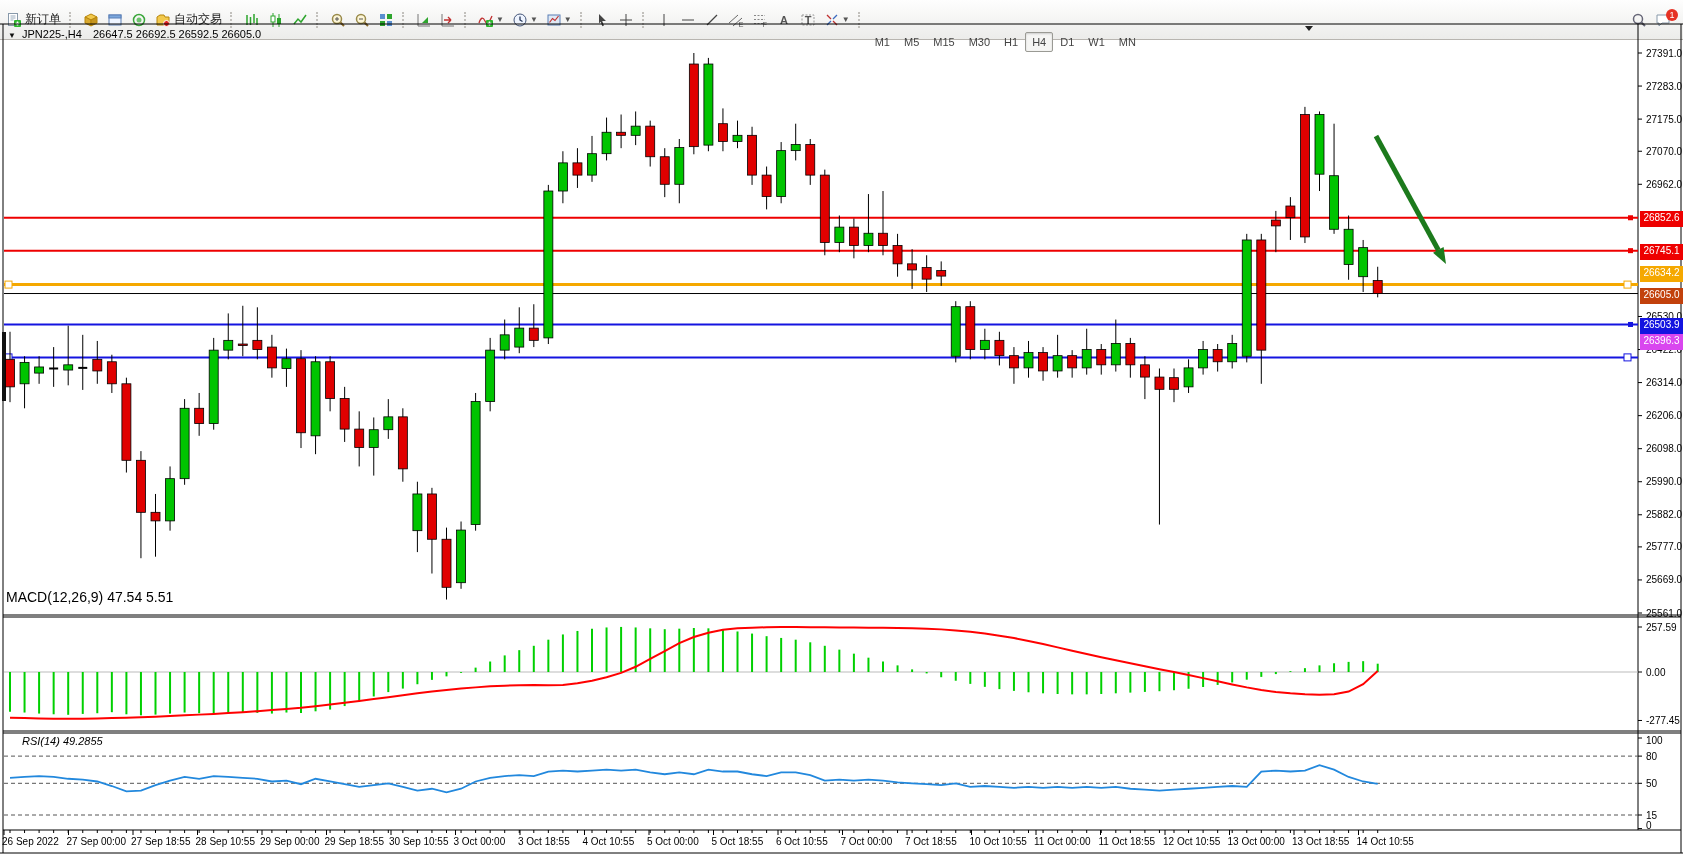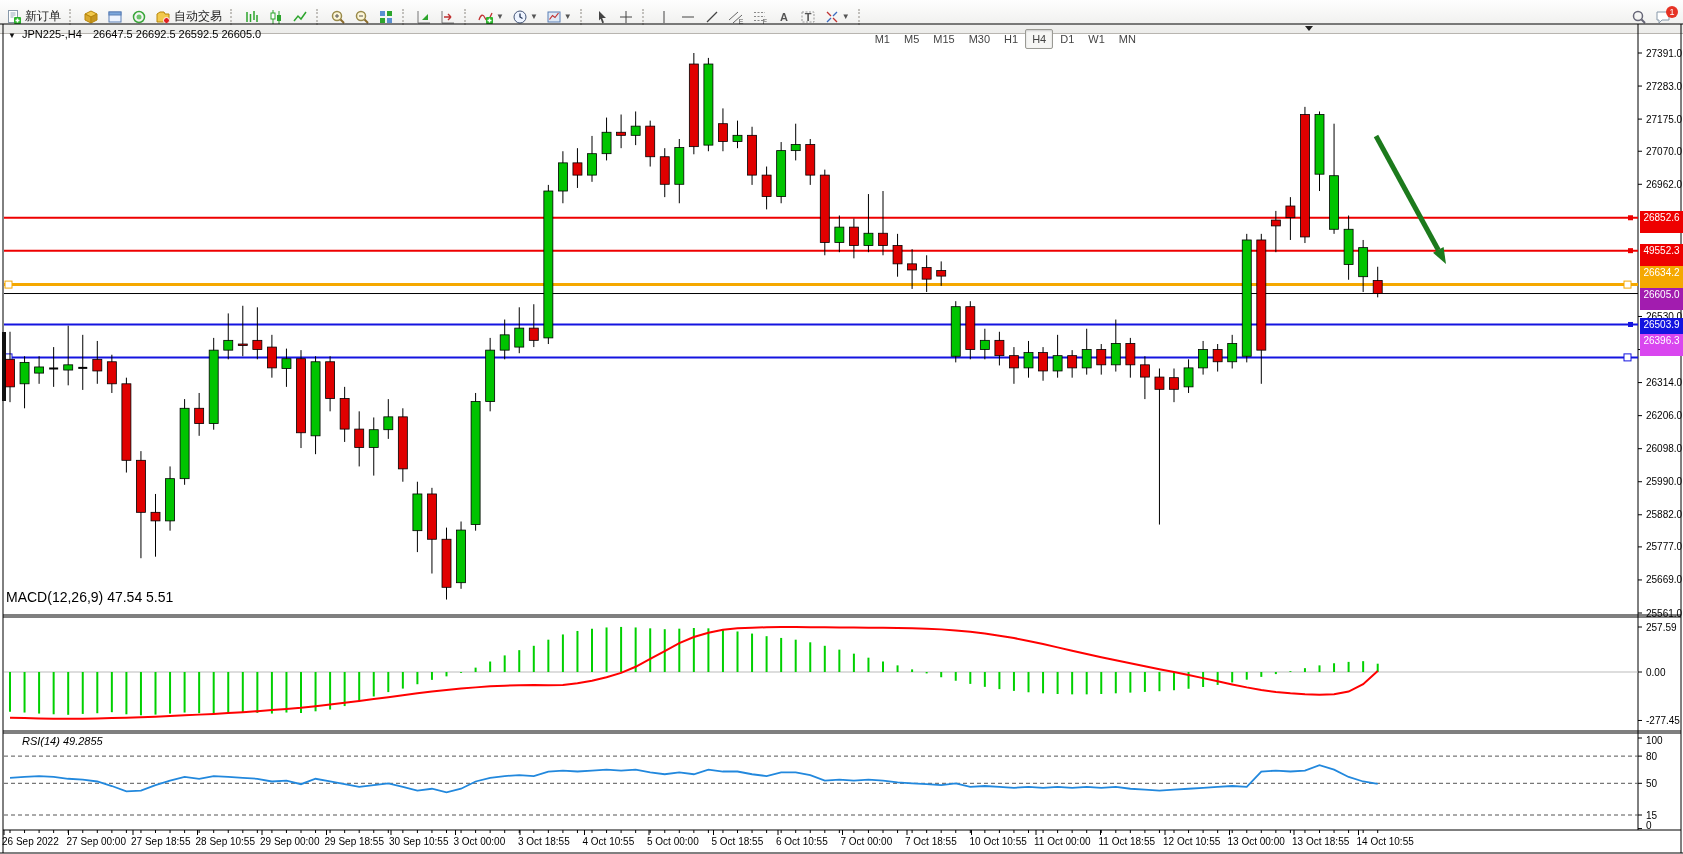--- a/index.html
+++ b/index.html
@@ -1,36 +1,36 @@
 <!DOCTYPE html>
 <html><head>
 <meta charset="utf-8">
 <style>
   html,body{margin:0;padding:0;}
   body{width:1683px;height:854px;position:relative;overflow:hidden;
        font-family:"Liberation Sans",sans-serif;background:#fff;}
   
-  .toolbar{position:absolute;left:0;top:0;width:1683px;height:34px;
+  .toolbar{position:absolute;left:0;top:0;width:1683px;height:40px;
     background:linear-gradient(#fefefe,#ececea);border-bottom:1px solid #b8b5b0;
     display:flex;align-items:center;box-sizing:border-box;padding:0 2px;}
   .tgroup{display:flex;align-items:center;height:22px;}
   .sep{width:5px;height:16px;border-left:2px dotted #c2c0bc;margin:0 3px 0 4px;}
   .tbtn{display:flex;align-items:center;height:20px;padding:0 3px;border:1px solid transparent;
     border-radius:2px;cursor:default;position:relative;color:#333;font-size:12px;}
   .tbtn .lbl{margin-left:3px;font-size:12px;color:#222;}
   .tbtn svg{display:block;}
   .caret{font-size:8px;color:#555;margin-left:2px;}
   .tf .tbtn{padding:0 6px;font-size:11px;color:#444;height:18px;margin-top:44px;}
   .tf .tbtn.active{background:#f6f6f4;border:1px solid #9a9a94;box-shadow:inset 0 1px 2px #ccc;}
   .tright{margin-left:auto;display:flex;align-items:center;margin-right:6px;}
   .badge{position:absolute;top:-1px;right:-4px;background:#e63224;color:#fff;font-size:9px;
     width:12px;height:12px;border-radius:50%;text-align:center;line-height:12px;}
   
   .ovl{position:absolute;font-size:11px;color:#000;white-space:nowrap;}
-  .pricebox{position:absolute;left:1640px;width:43px;height:22px;color:#fff;font-size:10px;
+  .pricebox{position:absolute;left:1640px;width:43px;height:16px;color:#fff;font-size:10px;
     text-align:center;line-height:13px;}
   .tri{display:inline-block;font-size:8px;vertical-align:middle;margin-right:3px;color:#111;}
   #chartsvg{position:absolute;left:0;top:0;}
 </style>
 </head>
 <body>
 
 <div class="toolbar" id="toolbar">
     <div class="tgroup">
       <div class="tbtn">
@@ -846,18 +846,18 @@
   <span class="tri">▼</span>
   <span>JPN225-,H4</span>
   <span style="margin-left:8px;">26647.5 26692.5 26592.5 26605.0</span>
 </div>
 
 <div class="ovl" style="left:6px;top:589px;font-size:14px;">MACD(12,26,9) 47.54 5.51</div>
 <div class="ovl" style="left:22px;top:735px;font-size:11px;font-style:italic;">RSI(14) 49.2855</div>
 
 <div id="overlays">
     <div class="pricebox" style="top: 211.261px; background: rgb(238, 0, 0);">26852.6</div>
-    <div class="pricebox" style="top: 244.157px; background: rgb(238, 0, 0);">49552.3</div>
+    <div class="pricebox" style="top: 244.157px; background: rgb(238, 0, 0);">26745.1</div>
     <div class="pricebox" style="top: 266px; background: rgb(245, 168, 0);">26634.2</div>
-    <div class="pricebox" style="top: 288.029px; background: #a21caf;">26605.0</div>
+    <div class="pricebox" style="top: 288.029px; background: #c2410c;">26605.0</div>
     <div class="pricebox" style="top: 317.966px; background: rgb(20, 20, 224);">26503.9</div>
     <div class="pricebox" style="top: 334px; background: #d946ef;">26396.3</div>
   </div>
 
 </body></html>

